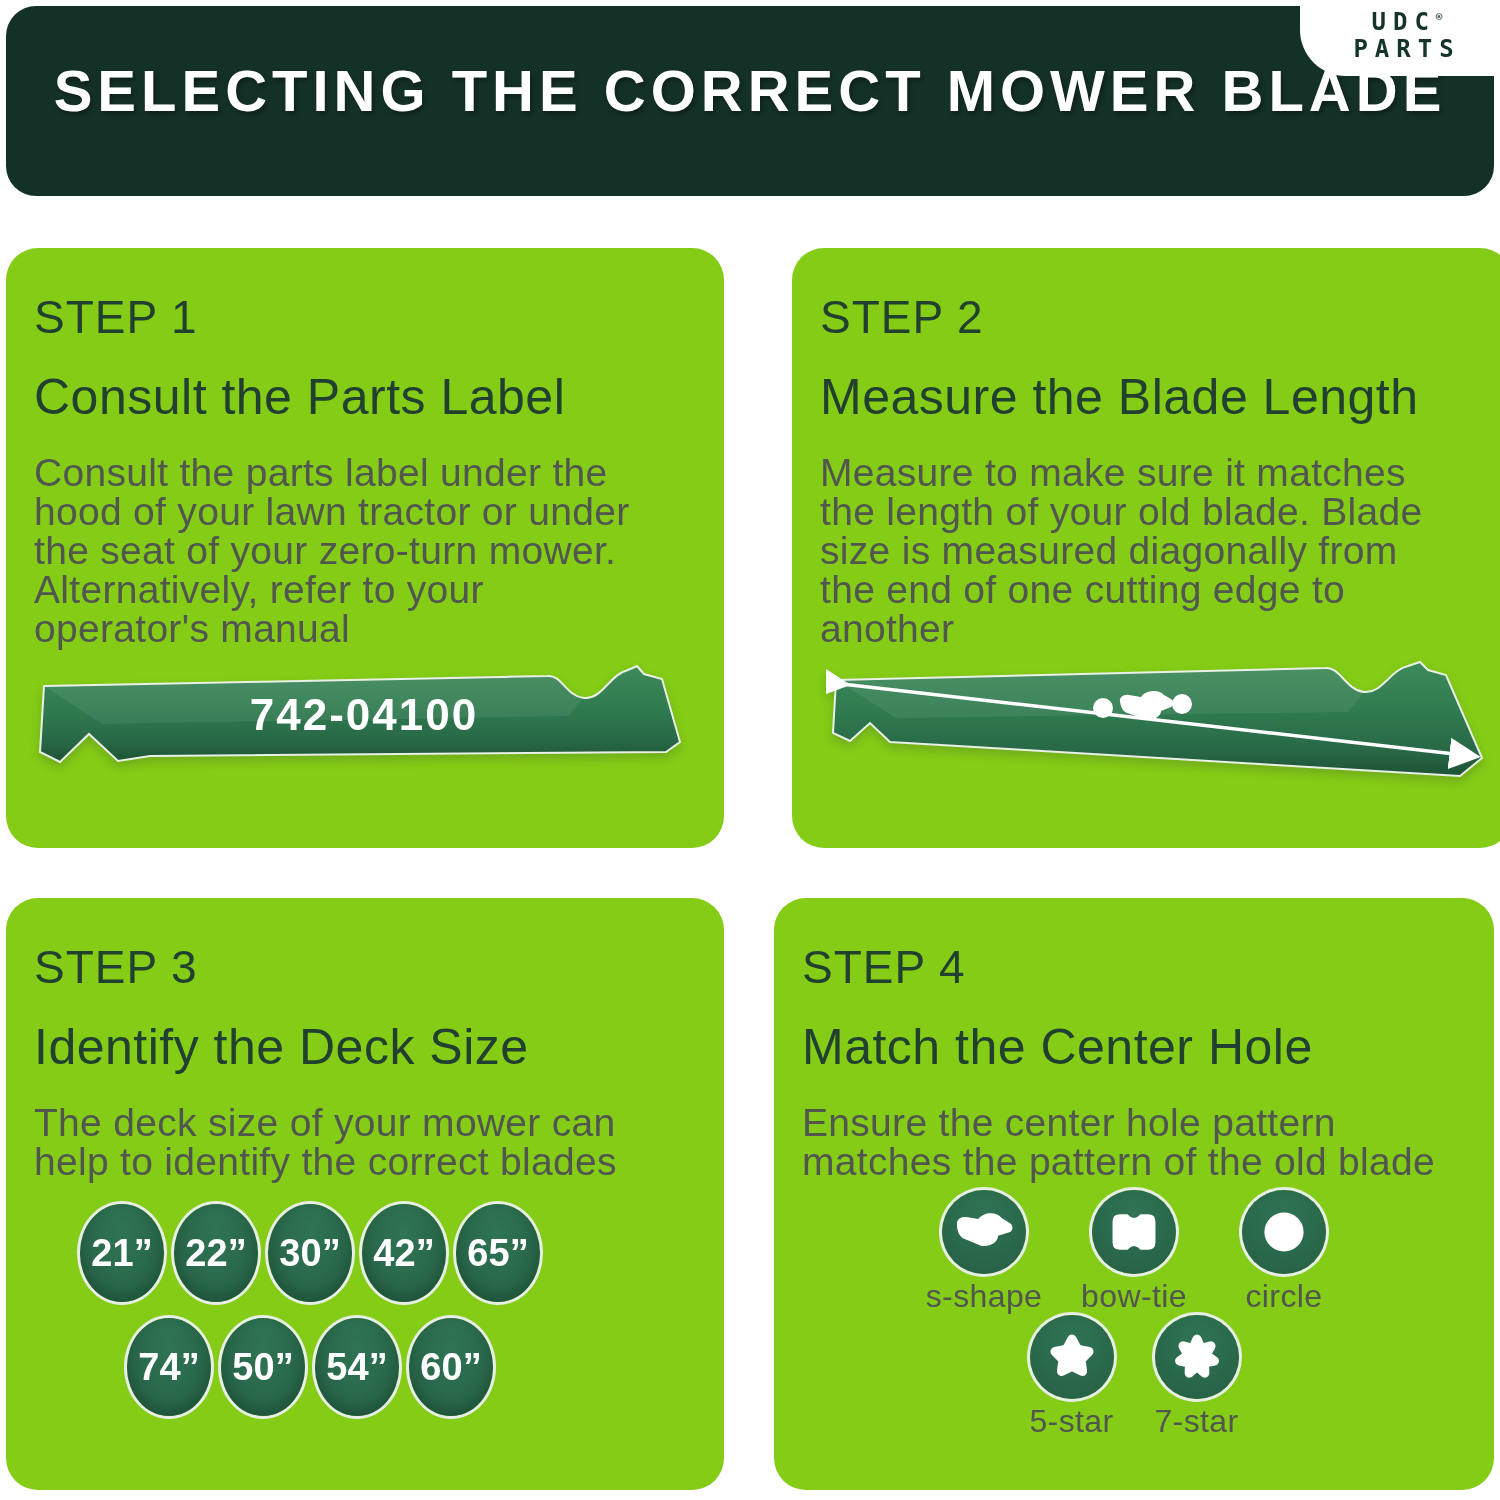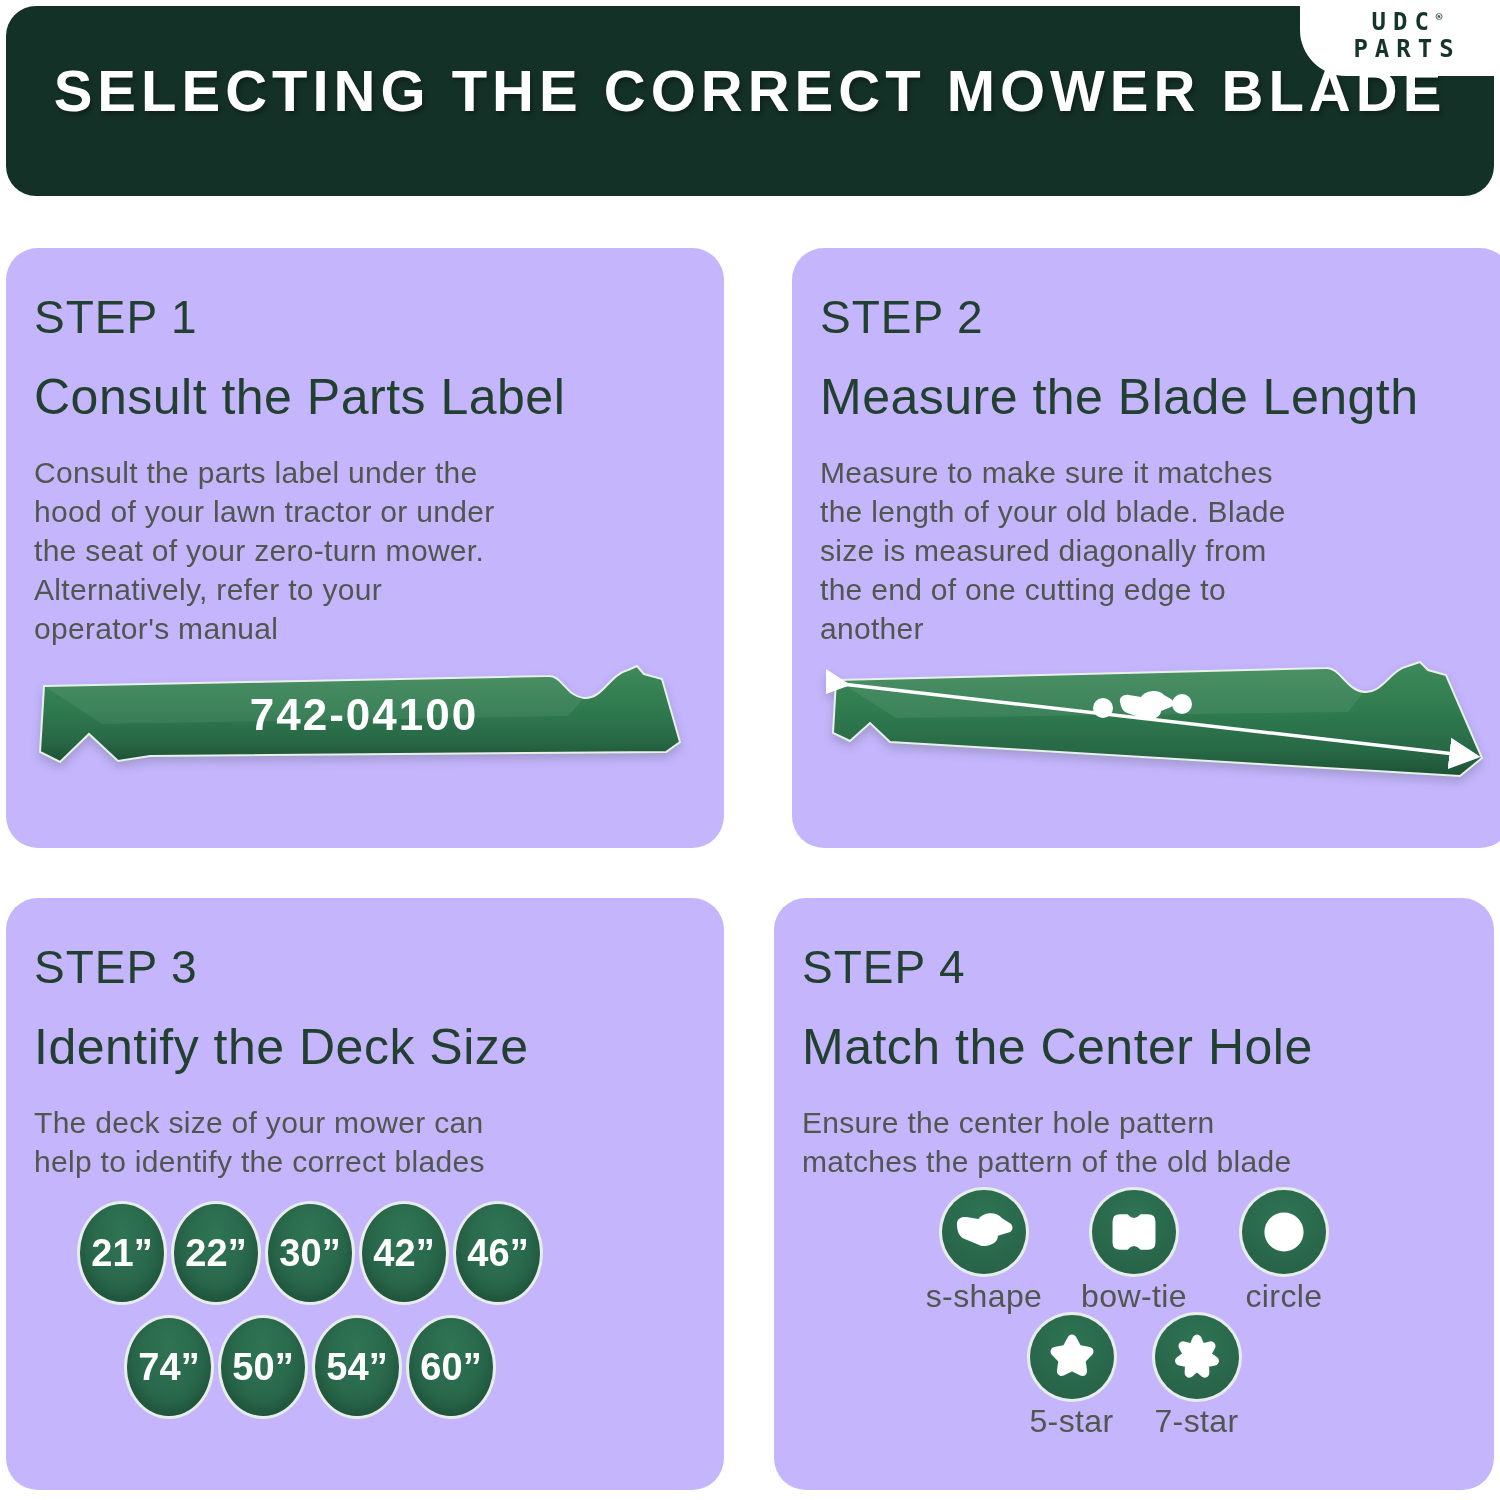--- a/index.html
+++ b/index.html
@@ -26,32 +26,32 @@
     z-index:5;
   }
   .logo-line{
     font-family:"DejaVu Sans Mono",monospace;font-weight:bold;font-size:24px;
     color:#16352a;letter-spacing:7px;line-height:1.12;white-space:nowrap;
   }
   .logo-line sup{font-size:11px;letter-spacing:0;vertical-align:super;}
 
   
   .card{
-    position:absolute;background:#c4b5fd;border-radius:32px;
+    position:absolute;background:#84cc16;border-radius:32px;
     padding:42px 28px 0 28px;box-sizing:border-box;
   }
   #card1{left:6px;  top:248px;width:718px;height:600px;}
   #card2{left:792px;top:248px;width:720px;height:600px;}
   #card3{left:6px;  top:898px;width:718px;height:592px;}
   #card4{left:774px;top:898px;width:720px;height:592px;}
 
   .step-label{font-size:46px;color:#22402f;letter-spacing:1px;}
   .step-heading{font-size:50px;color:#22402f;margin-top:24px;letter-spacing:0.5px;}
   .step-body{
-    font-size:30px;line-height:39px;color:#51564f;margin-top:27px;
+    font-size:39px;line-height:39px;color:#51564f;margin-top:27px;
     white-space:pre-line;letter-spacing:0.3px;
   }
 
   
   .blade{position:absolute;filter:drop-shadow(0 5px 5px rgba(40,60,45,0.22));}
   #card1 .blade{left:26px;top:414px;}
   #card2 .blade{left:34px;top:412px;}
 
   
   .deck-wrap{position:absolute;left:70px;top:306px;width:468px;}
@@ -150,21 +150,21 @@
     <div class="step-label">STEP 3</div>
     <div class="step-heading">Identify the Deck Size</div>
     <div class="step-body">The deck size of your mower can
 help to identify the correct blades</div>
     <div class="deck-wrap">
       <div class="deck-row">
         <div class="deck-circle">21”</div>
         <div class="deck-circle">22”</div>
         <div class="deck-circle">30”</div>
         <div class="deck-circle">42”</div>
-        <div class="deck-circle">46”</div>
+        <div class="deck-circle">65”</div>
       </div>
       <div class="deck-row second">
         <div class="deck-circle">74”</div>
         <div class="deck-circle">50”</div>
         <div class="deck-circle">54”</div>
         <div class="deck-circle">60”</div>
       </div>
     </div>
   </div>
 

